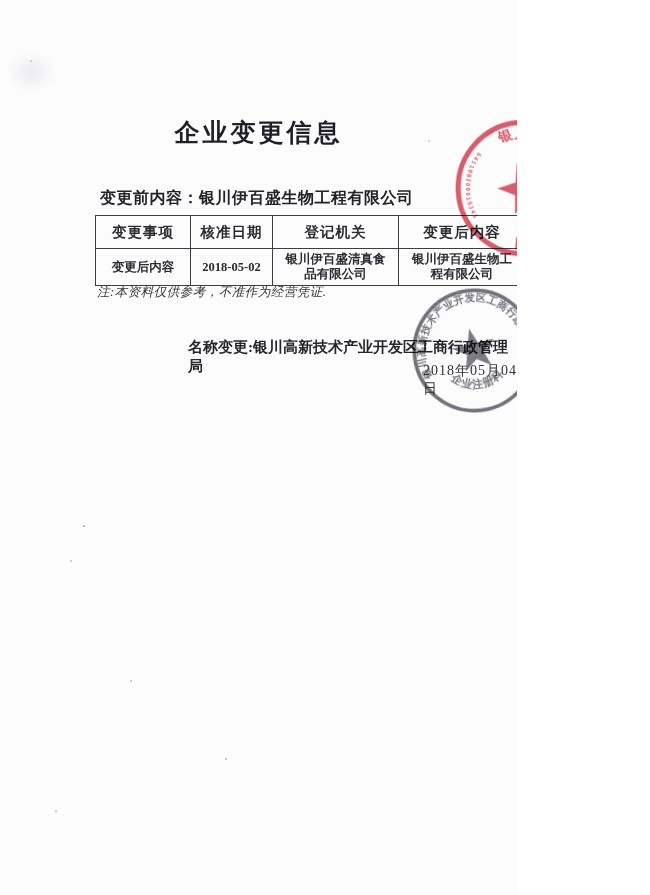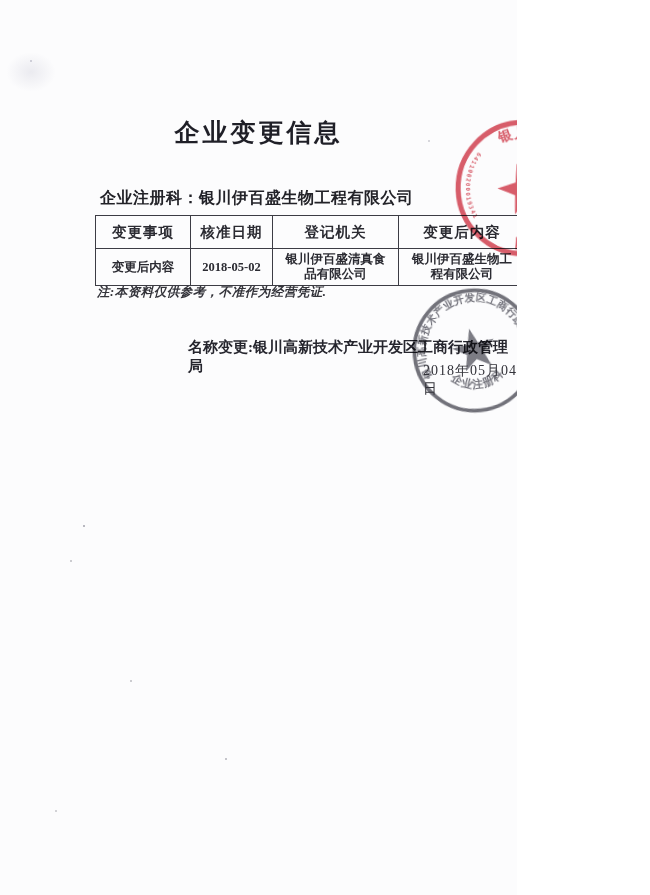--- a/index.html
+++ b/index.html
@@ -23,21 +23,21 @@
     border-collapse:collapse;table-layout:fixed;color:#2b2b32;z-index:2;
   }
   .change-table th,.change-table td{
     border:1.6px solid #3c3c44;text-align:center;vertical-align:middle;
     padding:2px 7px;overflow:hidden;
   }
   .change-table th{height:28px;font-size:14.5px;font-weight:700;letter-spacing:1px;}
   .change-table td{height:32px;font-size:12.5px;line-height:15px;font-weight:700;}
   .note{
     position:absolute;top:284px;left:97px;
-    font-size:12.5px;font-style:italic;font-weight:700;color:#33333a;letter-spacing:.5px;
+    font-size:12.5px;font-style:italic;font-weight:400;color:#33333a;letter-spacing:.5px;
   }
   .authority{
     position:absolute;top:338px;left:188px;z-index:3;
     font-size:15px;font-weight:700;color:#26262e;
   }
   .reg-date{
     position:absolute;top:362px;left:423px;z-index:6;
     font-size:14px;font-weight:400;color:#33333a;letter-spacing:1px;
   }
   .stamp{position:absolute;mix-blend-mode:multiply;pointer-events:none;}
@@ -67,21 +67,21 @@
   }
 </style>
 </head>
 <body>
 
 <div class="page">
 
   <h1 class="title">企业变更信息</h1>
 
   <div class="company-line">
-    <span>企业注册科：</span><span>银川伊百盛生物工程有限公司</span>
+    <span>变更前内容：</span><span>银川伊百盛生物工程有限公司</span>
   </div>
 
   <table class="change-table">
     <colgroup>
       <col style="width:95px">
         <col style="width:82px">
         <col style="width:126px">
         <col style="width:127px">
     </colgroup>
     <thead>

